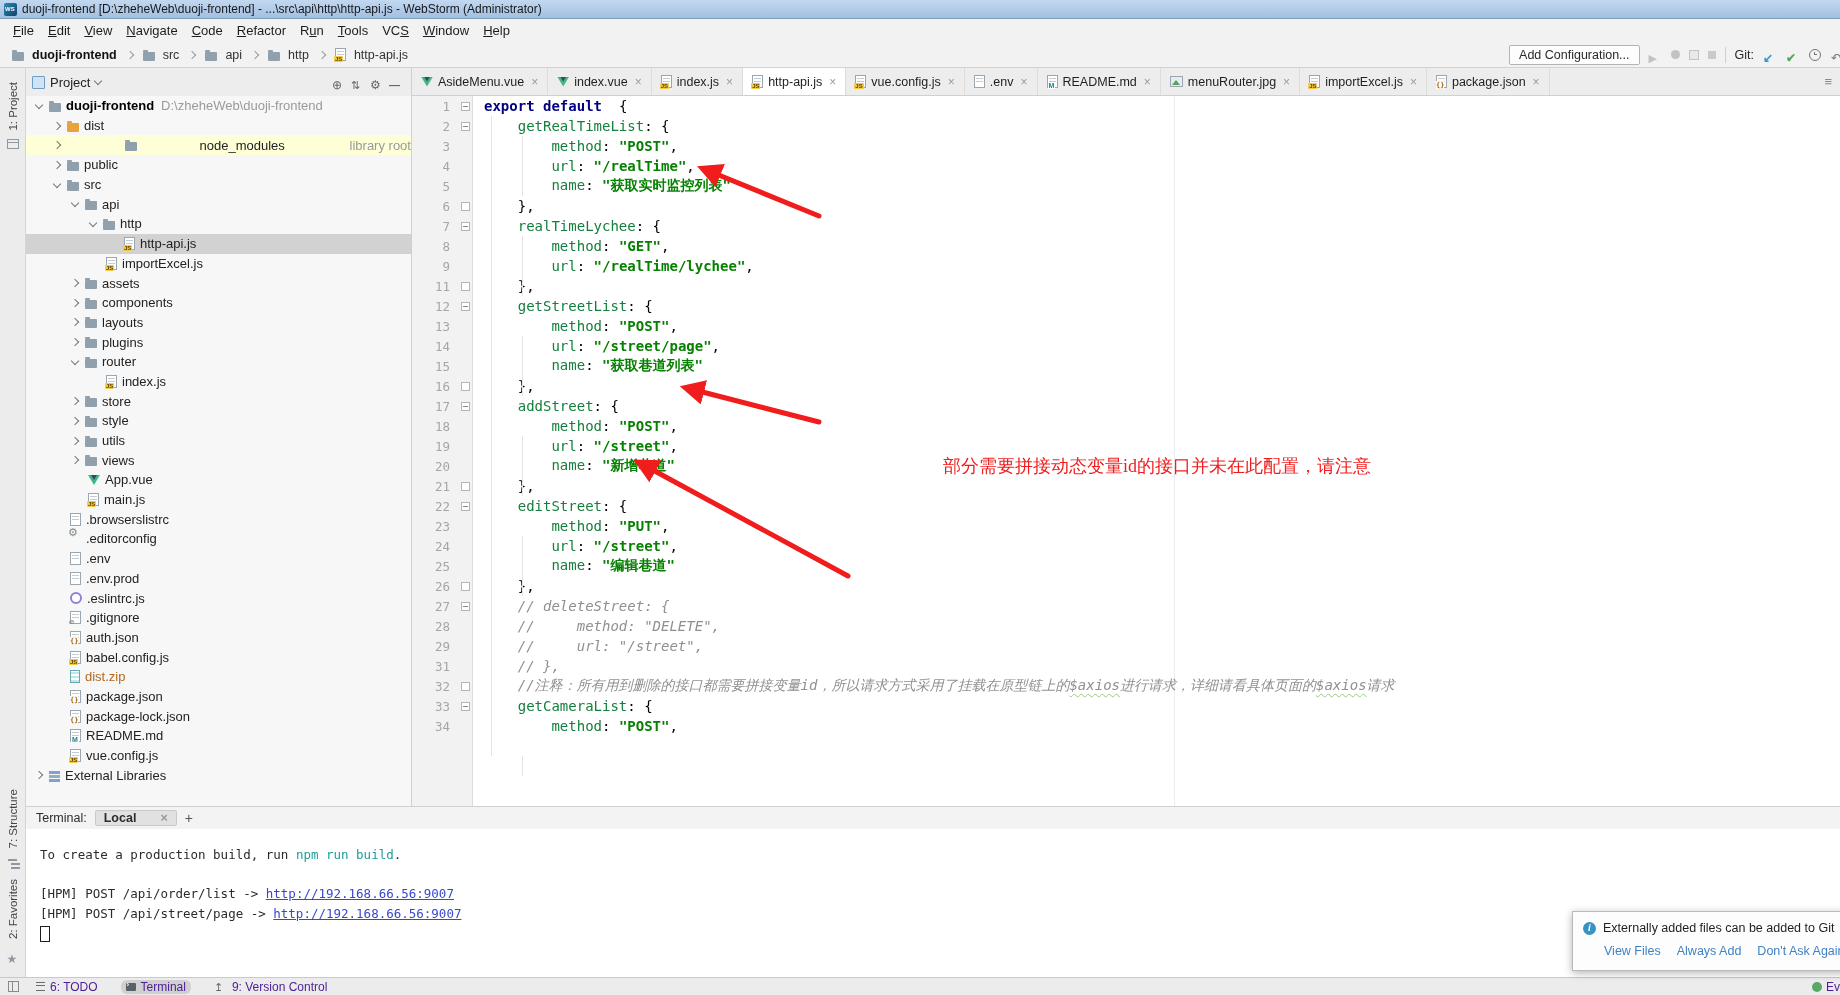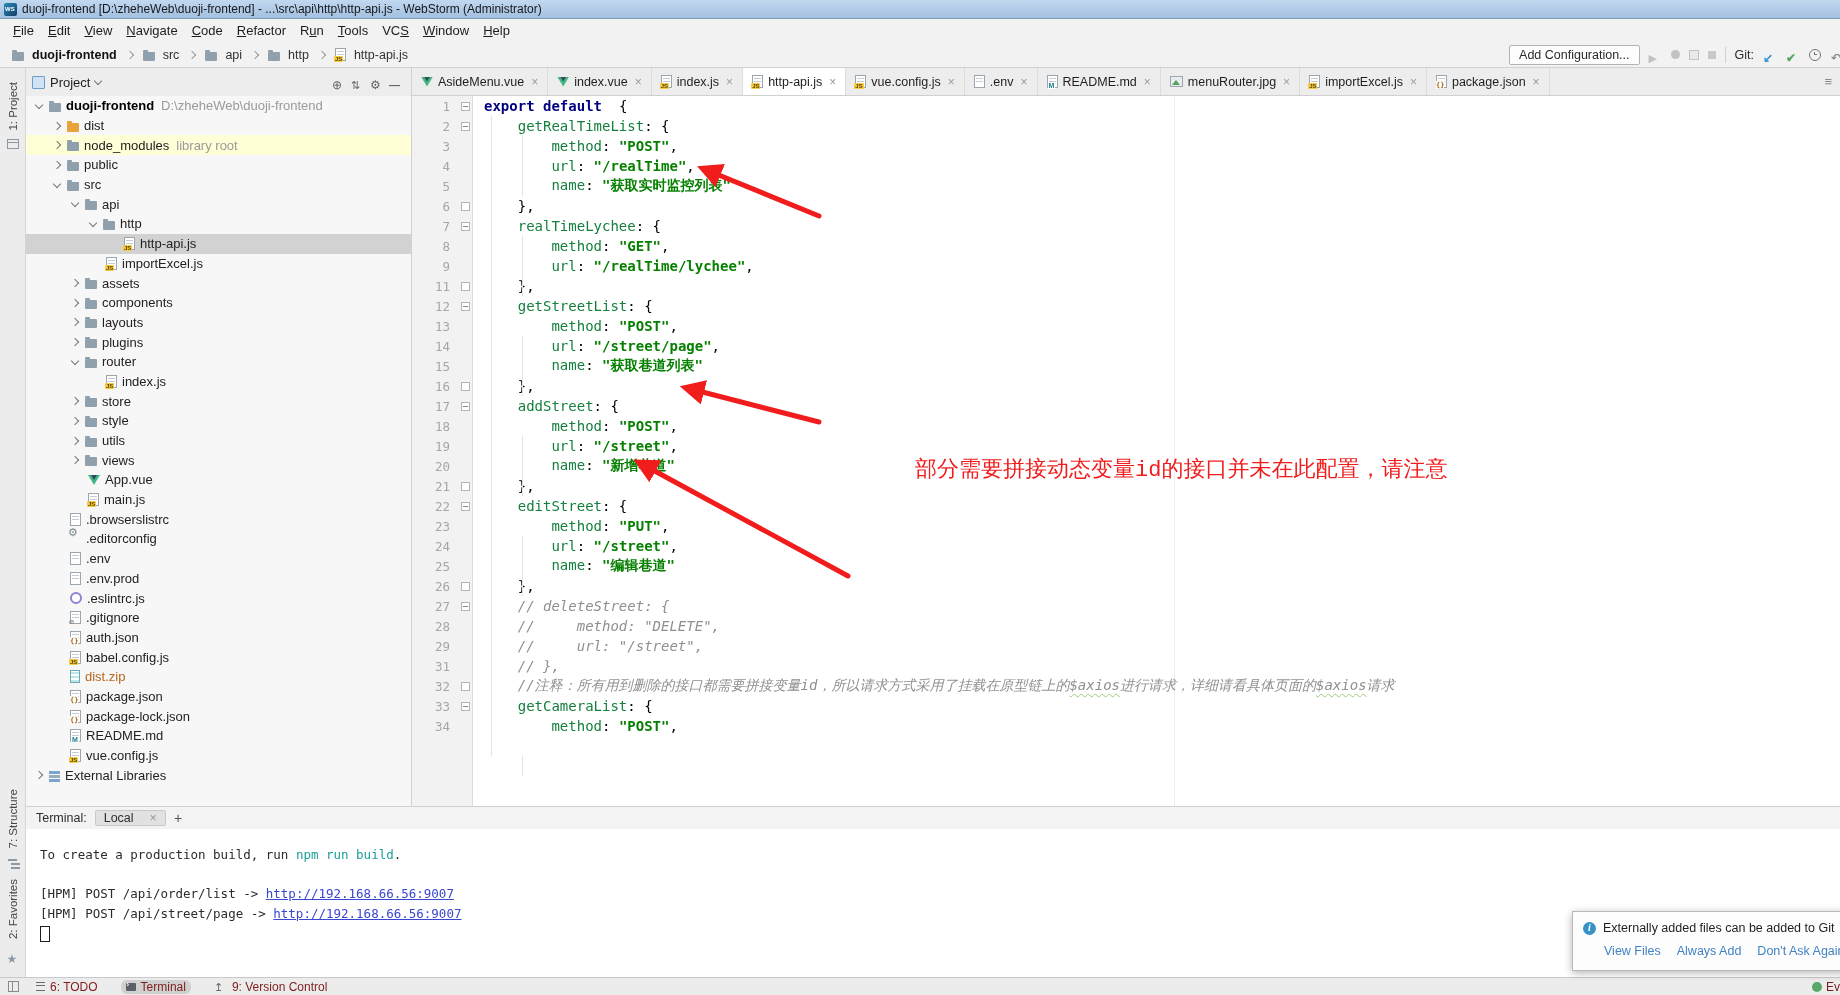--- a/index.html
+++ b/index.html
@@ -39,21 +39,21 @@
   
   .project{position:absolute;left:26px;top:68px;width:386px;height:738px;background:#f7f7f7;
     border-right:1px solid #d0d0d0;box-sizing:border-box;overflow:hidden;}
   .phead{height:28px;background:#ededed;display:flex;align-items:center;padding:0 6px;gap:5px;}
   .phead .ptitle{font-size:13px;color:#1d1d1d;}
   .phead .spacer{flex:1;}
   .panel-icon{width:11px;height:11px;border:1px solid #6f9dc6;background:#cfe3f5;border-radius:1px;}
   .ptree{position:absolute;left:0;top:28px;right:0;bottom:0;overflow:hidden;}
   .trow{height:19.7px;display:flex;align-items:center;white-space:nowrap;font-size:13px;color:#222;}
   .trow.sel{background:#d2d2d2;}
-  .trow.hl{background:#ffffd7;}
+  .trow.hl{background:#ffffd7;justify-content:space-between;}
   .trow .tlabel{margin-left:5px;}
   .trow .tlabel.bold{font-weight:bold;color:#000;}
   .trow .tsuffix{margin-left:7px;color:#9a9a9a;}
   .trow .tlabel.dim{color:#b4691e;}
   .chev{width:5px;height:5px;border-right:1.4px solid #767676;border-top:1.4px solid #767676;
     display:inline-block;flex:0 0 auto;margin-right:7px;}
   .chev.right{transform:rotate(45deg);}
   .chev.down{transform:rotate(135deg);margin-top:-2px;}
   
   .ezone{position:absolute;left:412px;top:68px;right:0;height:738px;}
@@ -73,39 +73,39 @@
   .fm{width:7px;height:7px;border:1px solid #b5b5b5;background:#fff;display:inline-block;position:relative;}
   .fm.start::after{content:"";position:absolute;left:1px;right:1px;top:3px;height:1px;background:#8a8a8a;}
   .ctext{font:14px "DejaVu Sans Mono",monospace;color:#000;white-space:pre;padding-left:12px;}
   .ctext .k{color:#000080;font-weight:bold;}
   .ctext .p{color:#15803d;}
   .ctext .s{color:#068000;font-weight:bold;}
   .ctext .c{color:#909090;font-style:italic;}
   .ctext .cu{color:#909090;font-style:italic;text-decoration:underline wavy #9cc97a 1px;text-underline-offset:3px;}
   .guide{position:absolute;width:1px;background:#e4e4e4;}
   .wrapguide{position:absolute;left:762px;top:0;bottom:0;width:1px;background:#ececec;}
-  .anno-text{position:absolute;font-size:22px;white-space:nowrap;z-index:6;
-    font-family:Liberation Mono, monospace;}
+  .anno-text{position:absolute;font-size:18px;white-space:nowrap;z-index:6;
+    font-family:Liberation Serif, serif;margin-left:28px;}
   .arrows{position:absolute;left:0;top:0;z-index:5;pointer-events:none;}
   
   .terminal{position:absolute;left:26px;top:806px;right:0;height:171px;background:#fff;
     border-top:1px solid #d0d0d0;box-sizing:border-box;}
   .thead{height:22px;background:#f3f3f3;display:flex;align-items:center;gap:8px;padding-left:10px;
     font-size:12.5px;color:#2c2c2c;}
-  .ttab{background:#e1e1e1;border:1px solid #c9c9c9;border-radius:2px;padding:0px 8px;display:flex;gap:16px;align-items:center;}
+  .ttab{background:#e1e1e1;border:1px solid #c9c9c9;border-radius:2px;padding:0px 8px;display:flex;gap:24px;align-items:center;font-weight:bold;}
   .ttab .x{color:#999;}
   .tplus{color:#555;font-size:14px;}
   .tbody{padding:16px 0 0 14px;font:12.5px "DejaVu Sans Mono",monospace;color:#2b2b2b;line-height:19.5px;}
   .tline{white-space:pre;min-height:19.5px;}
   .tc{color:#1a9e9a;}
   .tl{color:#3947cf;text-decoration:underline;}
   .cursor{display:inline-block;width:8px;height:14px;border:1px solid #1f1f1f;vertical-align:middle;}
   
   .statusbar{position:absolute;left:0;top:977px;width:100%;height:18px;background:#ececec;
-    border-top:1px solid #c9c9c9;box-sizing:border-box;display:flex;align-items:center;font-size:12px;color:#7f1d1d;}
+    border-top:1px solid #c9c9c9;box-sizing:border-box;display:flex;align-items:center;font-size:12px;color:#4c1d95;}
   .corner{width:9px;height:9px;border:1px solid #8a8a8a;margin:0 12px 0 8px;position:relative;}
   .corner::after{content:"";position:absolute;left:3px;top:0;bottom:0;width:1px;background:#8a8a8a;}
   .sitem{display:flex;align-items:center;gap:5px;margin-right:18px;padding:0 5px;border-radius:2px;}
   .sitem.active{background:#d0d0d0;border-radius:6px;}
   .sright{margin-left:auto;display:flex;align-items:center;gap:4px;padding-right:0px;}
   
   .notif{position:absolute;left:1572px;top:911px;width:320px;height:60px;background:#fdfdfd;
     border:1px solid #b9b9b9;box-shadow:0 2px 8px rgba(0,0,0,.3);box-sizing:border-box;
     padding:9px 10px;overflow:hidden;z-index:10;}
   .notif .nrow1{display:flex;align-items:center;gap:7px;font-size:12.5px;color:#1f1f1f;white-space:nowrap;}

